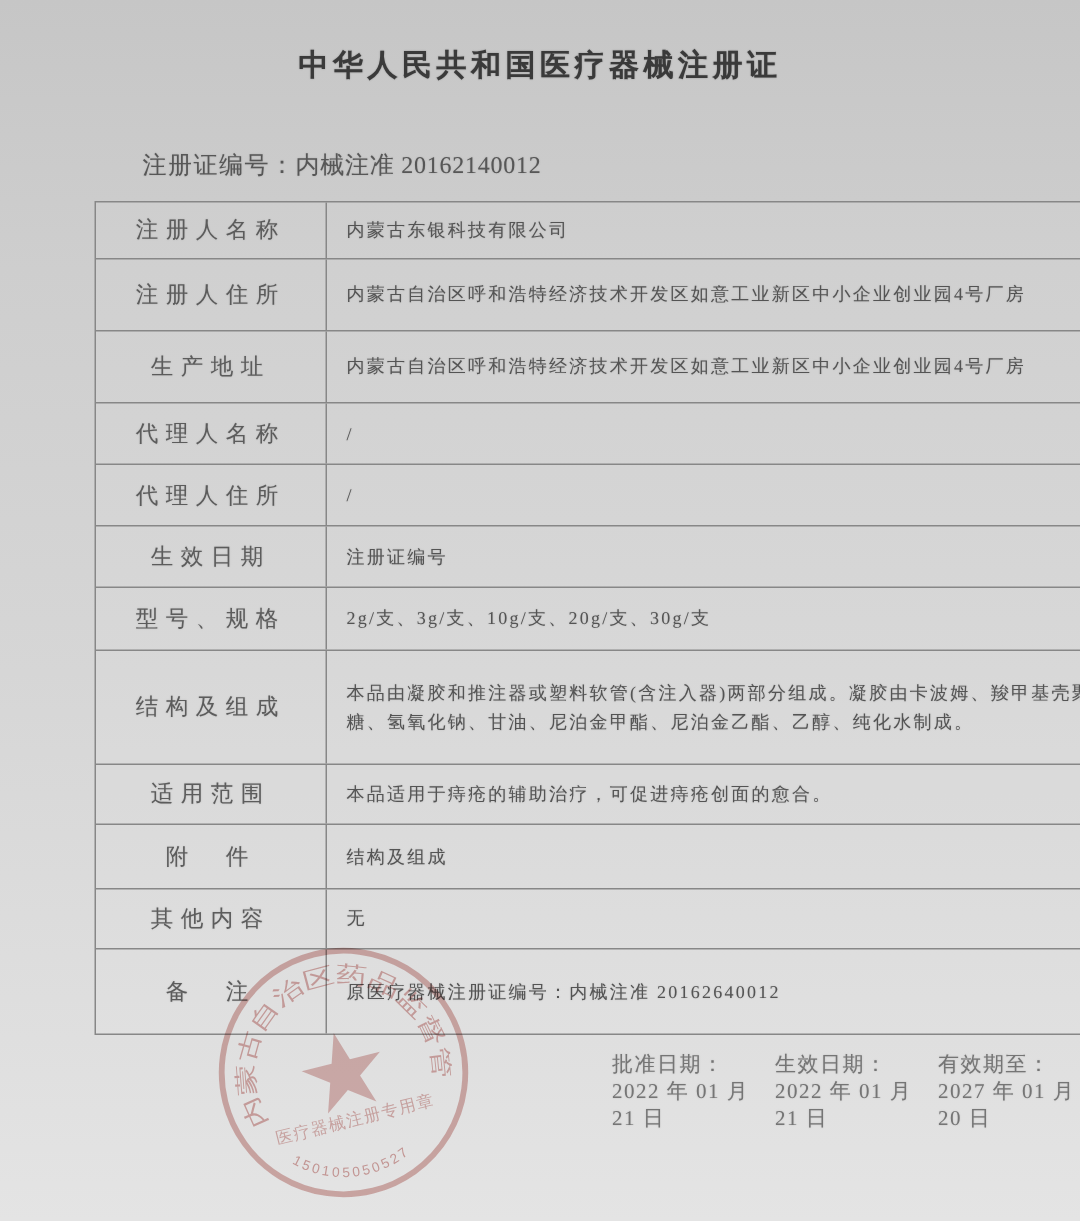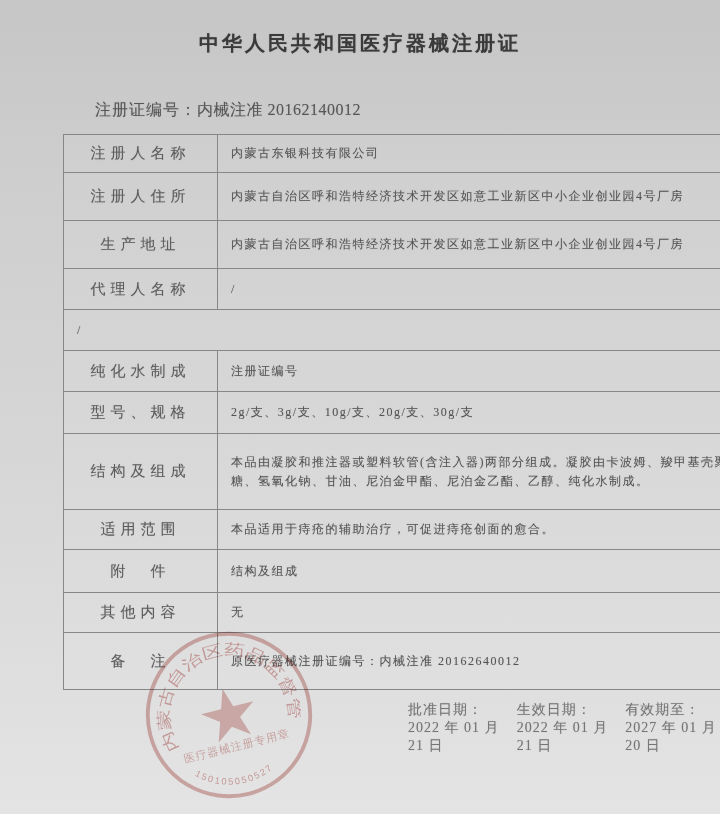--- a/index.html
+++ b/index.html
@@ -100,24 +100,25 @@
     </div>
     <div class="tr">
       <div class="td label">生产地址</div>
       <div class="td value">内蒙古自治区呼和浩特经济技术开发区如意工业新区中小企业创业园4号厂房</div>
     </div>
     <div class="tr">
       <div class="td label">代理人名称</div>
       <div class="td value">/</div>
     </div>
     <div class="tr">
+      <div class="td label">代理人住所</div>
       <div class="td value">/</div>
     </div>
     <div class="tr">
-      <div class="td label">纯化水制成</div>
+      <div class="td label">生效日期</div>
       <div class="td value">注册证编号</div>
     </div>
     <div class="tr">
       <div class="td label">型号、规格</div>
       <div class="td value">2g/支、3g/支、10g/支、20g/支、30g/支</div>
     </div>
     <div class="tr">
       <div class="td label">结构及组成</div>
       <div class="td value">本品由凝胶和推注器或塑料软管(含注入器)两部分组成。凝胶由卡波姆、羧甲基壳聚糖、氢氧化钠、甘油、尼泊金甲酯、尼泊金乙酯、乙醇、纯化水制成。</div>
     </div>

